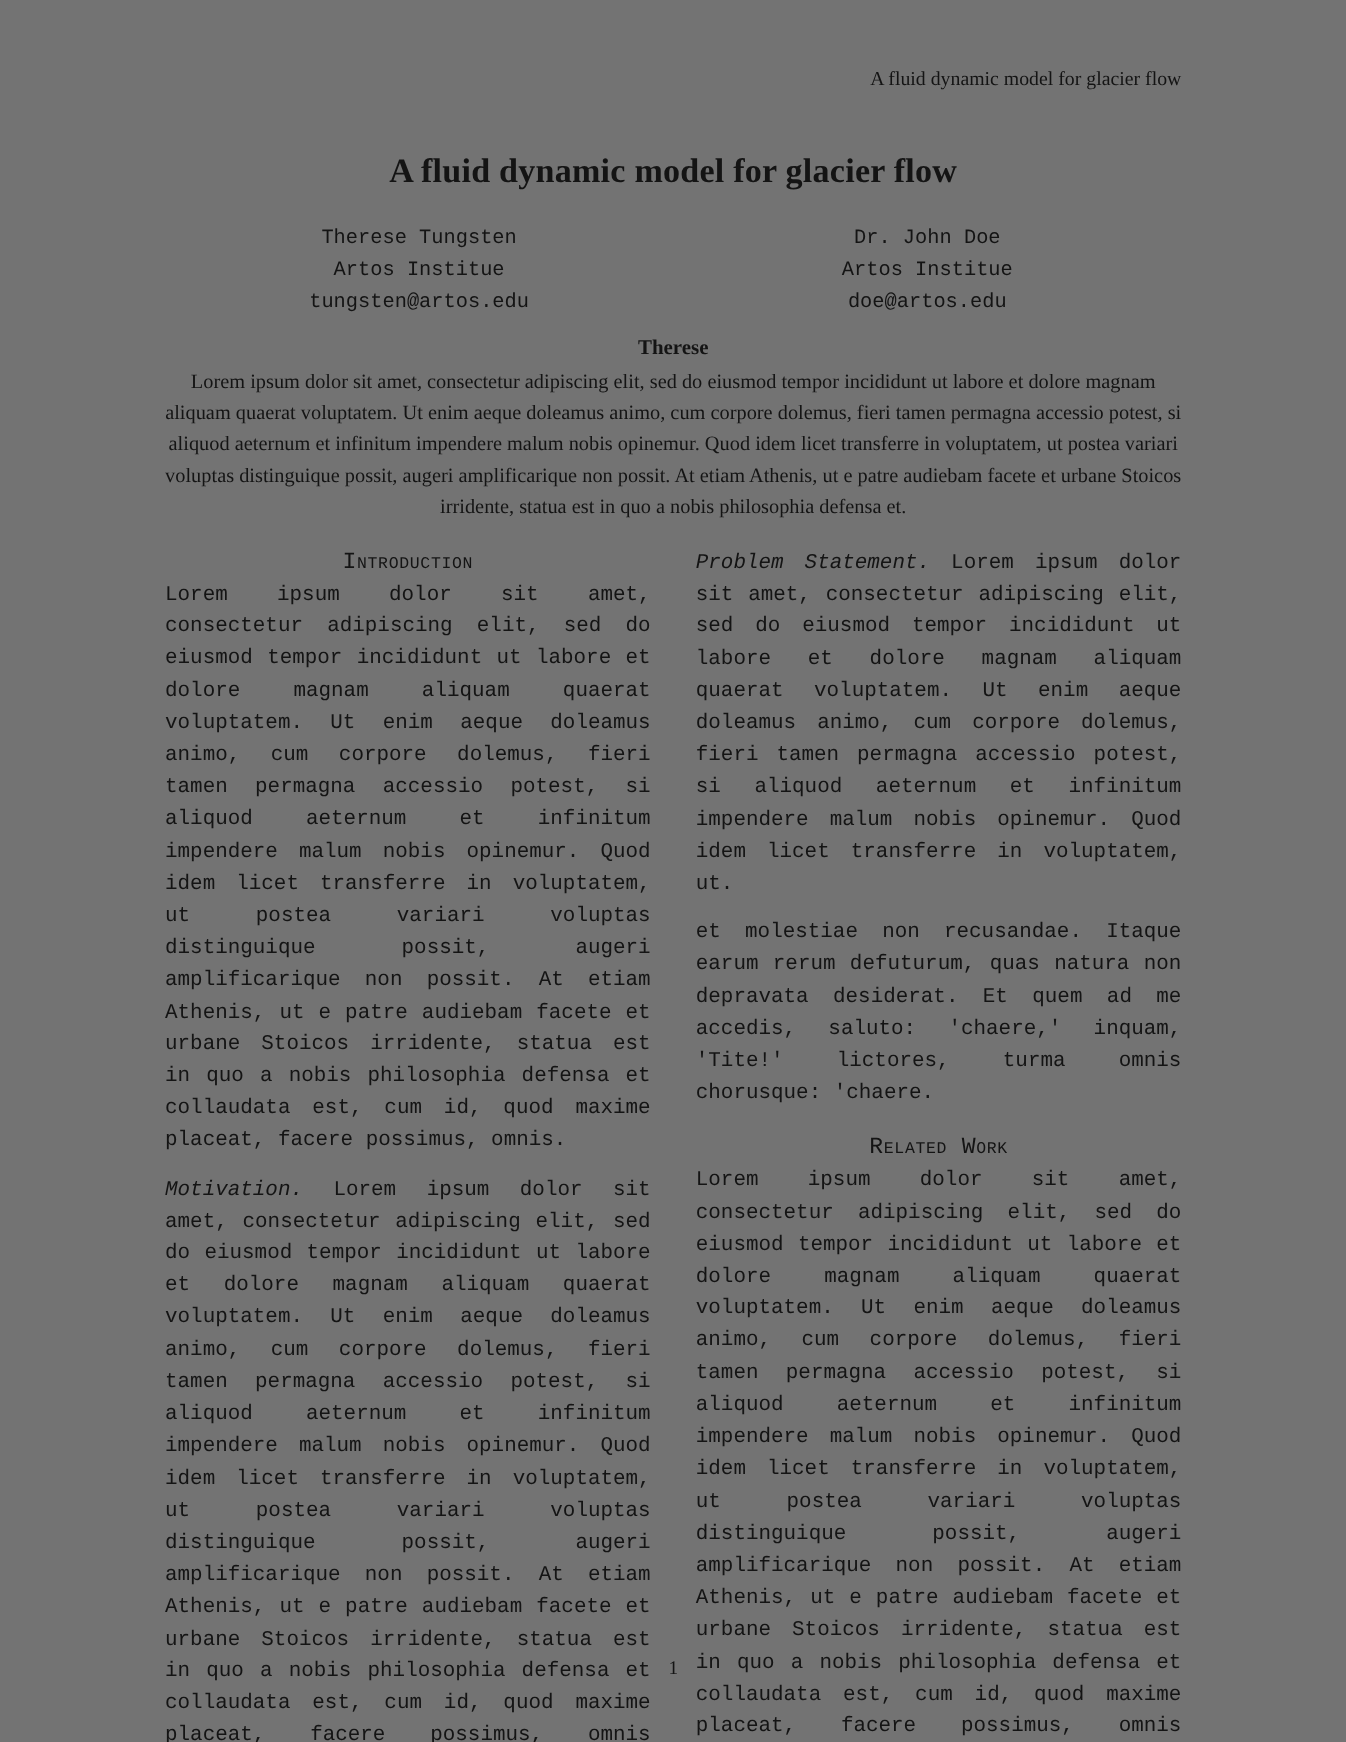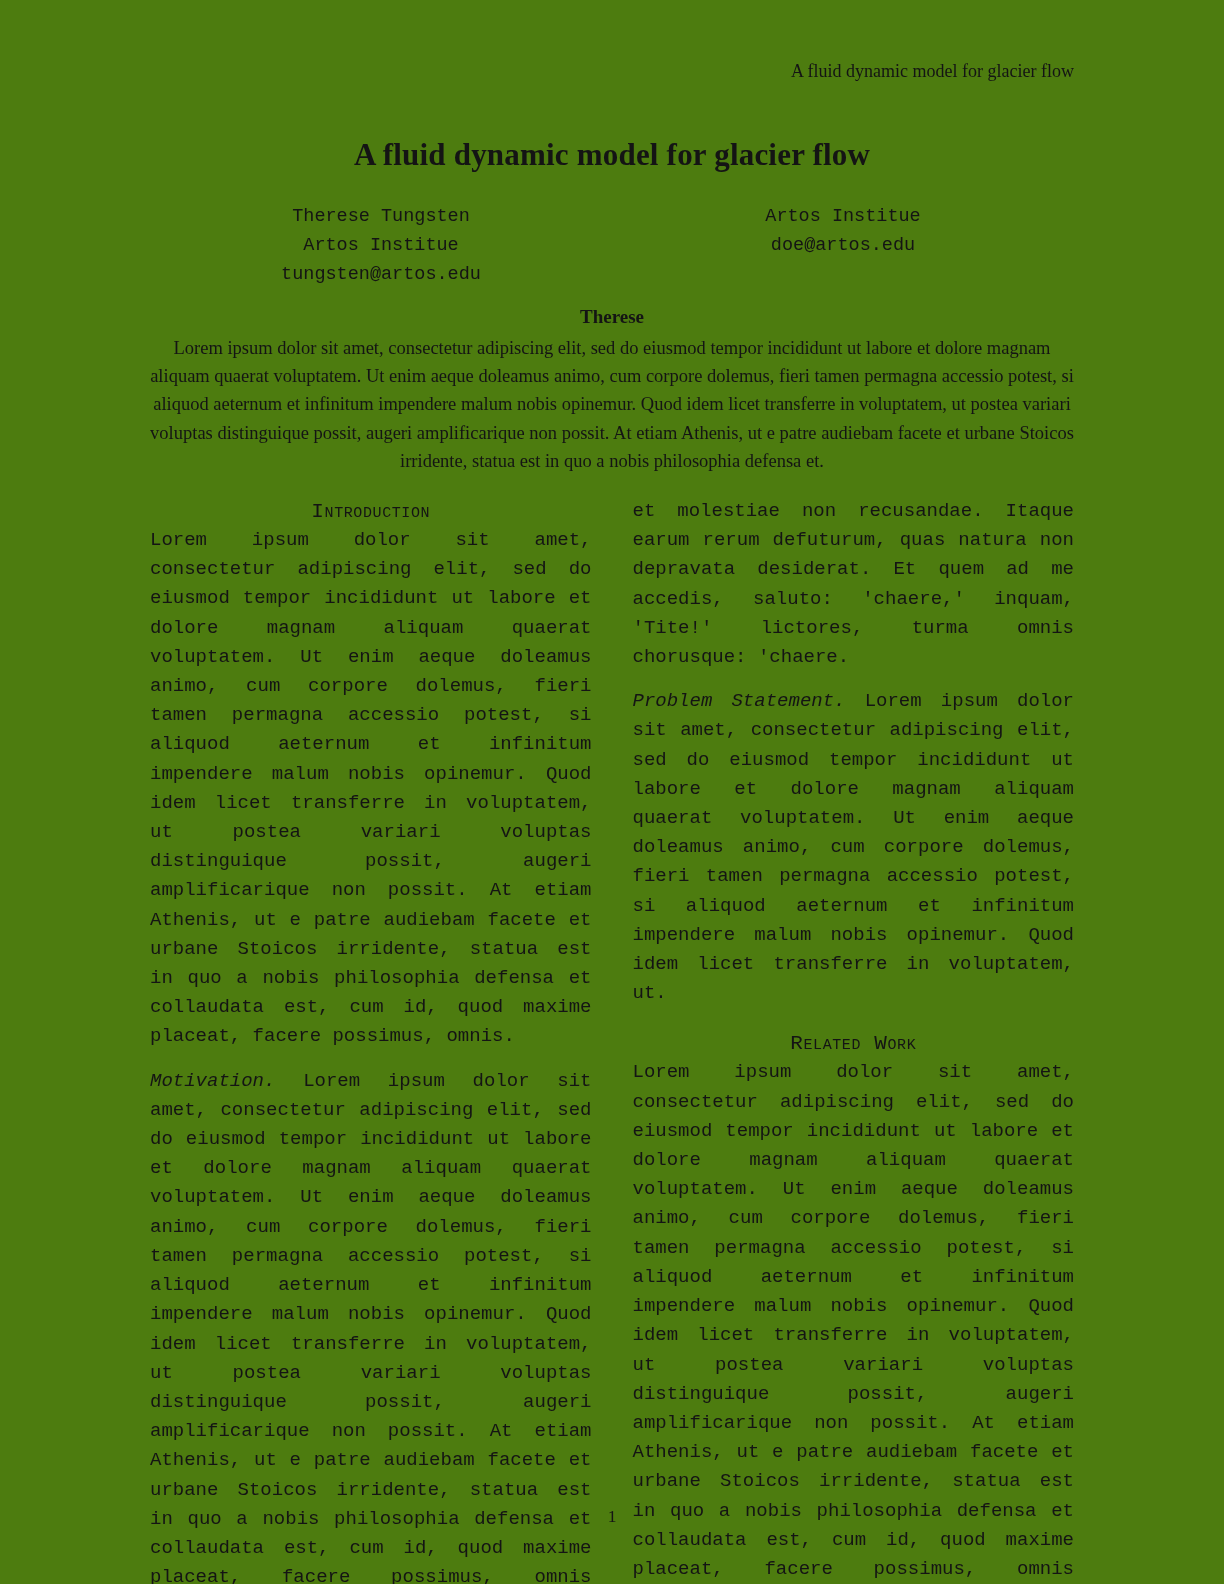--- a/index.html
+++ b/index.html
@@ -1,20 +1,20 @@
 <!DOCTYPE html>
 <html><head>
 <meta charset="utf-8">
 <style>
   html, body { margin: 0; padding: 0; background: #ffffff; }
   .page {
     position: relative;
     width: 1224px;
     height: 1584px;
-    background: #4d7c0f;
+    background: #737373;
     color: #141414;
     font-family: "Liberation Serif", "DejaVu Serif", serif;
     overflow: hidden;
     box-sizing: border-box;
     padding: 0 150px;
   }
   .running-head {
     padding-top: 61px;
     text-align: right;
     font-size: 18px;
@@ -102,41 +102,42 @@
 
   <h1 class="paper-title">A fluid dynamic model for glacier flow</h1>
 
   <div class="authors">
     <div class="author">
       <div>Therese Tungsten</div>
       <div>Artos Institue</div>
       <div>tungsten@artos.edu</div>
     </div>
     <div class="author">
+      <div>Dr. John Doe</div>
       <div>Artos Institue</div>
       <div>doe@artos.edu</div>
     </div>
   </div>
 
   <div class="abstract-heading">Therese</div>
   <p class="abstract-text">Lorem ipsum dolor sit amet, consectetur adipiscing elit, sed do eiusmod tempor incididunt ut labore et dolore magnam aliquam quaerat voluptatem. Ut enim aeque doleamus animo, cum corpore dolemus, fieri tamen permagna accessio potest, si aliquod aeternum et infinitum impendere malum nobis opinemur. Quod idem licet transferre in voluptatem, ut postea variari voluptas distinguique possit, augeri amplificarique non possit. At etiam Athenis, ut e patre audiebam facete et urbane Stoicos irridente, statua est in quo a nobis philosophia defensa et.</p>
 
   <div class="columns">
 
     <div class="column">
       <h2 class="section-heading">Introduction</h2>
       <p>Lorem ipsum dolor sit amet, consectetur adipiscing elit, sed do eiusmod tempor incididunt ut labore et dolore magnam aliquam quaerat voluptatem. Ut enim aeque doleamus animo, cum corpore dolemus, fieri tamen permagna accessio potest, si aliquod aeternum et infinitum impendere malum nobis opinemur. Quod idem licet transferre in voluptatem, ut postea variari voluptas distinguique possit, augeri amplificarique non possit. At etiam Athenis, ut e patre audiebam facete et urbane Stoicos irridente, statua est in quo a nobis philosophia defensa et collaudata est, cum id, quod maxime placeat, facere possimus, omnis.</p>
       <p class="continues"><em class="lead-in">Motivation.</em>
         <span>Lorem ipsum dolor sit amet, consectetur adipiscing elit, sed do eiusmod tempor incididunt ut labore et dolore magnam aliquam quaerat voluptatem. Ut enim aeque doleamus animo, cum corpore dolemus, fieri tamen permagna accessio potest, si aliquod aeternum et infinitum impendere malum nobis opinemur. Quod idem licet transferre in voluptatem, ut postea variari voluptas distinguique possit, augeri amplificarique non possit. At etiam Athenis, ut e patre audiebam facete et urbane Stoicos irridente, statua est in quo a nobis philosophia defensa et collaudata est, cum id, quod maxime placeat, facere possimus, omnis voluptas assumenda est, omnis dolor repellendus. Temporibus autem quibusdam et aut officiis debitis aut rerum necessitatibus saepe eveniet, ut et voluptates repudiandae sint</span></p>
     </div>
 
     <div class="column">
-      <p>et molestiae non recusandae. Itaque earum rerum defuturum, quas natura non depravata desiderat. Et quem ad me accedis, saluto: 'chaere,' inquam, 'Tite!' lictores, turma omnis chorusque: 'chaere.</p>
       <p><em class="lead-in">Problem Statement.</em>
         <span>Lorem ipsum dolor sit amet, consectetur adipiscing elit, sed do eiusmod tempor incididunt ut labore et dolore magnam aliquam quaerat voluptatem. Ut enim aeque doleamus animo, cum corpore dolemus, fieri tamen permagna accessio potest, si aliquod aeternum et infinitum impendere malum nobis opinemur. Quod idem licet transferre in voluptatem, ut.</span></p>
+      <p>et molestiae non recusandae. Itaque earum rerum defuturum, quas natura non depravata desiderat. Et quem ad me accedis, saluto: 'chaere,' inquam, 'Tite!' lictores, turma omnis chorusque: 'chaere.</p>
       <h2 class="section-heading spaced">Related Work</h2>
       <p class="continues">Lorem ipsum dolor sit amet, consectetur adipiscing elit, sed do eiusmod tempor incididunt ut labore et dolore magnam aliquam quaerat voluptatem. Ut enim aeque doleamus animo, cum corpore dolemus, fieri tamen permagna accessio potest, si aliquod aeternum et infinitum impendere malum nobis opinemur. Quod idem licet transferre in voluptatem, ut postea variari voluptas distinguique possit, augeri amplificarique non possit. At etiam Athenis, ut e patre audiebam facete et urbane Stoicos irridente, statua est in quo a nobis philosophia defensa et collaudata est, cum id, quod maxime placeat, facere possimus, omnis voluptas assumenda est, omnis dolor repellendus. Temporibus autem quibusdam et aut officiis debitis aut rerum necessitatibus saepe eve-</p>
     </div>
 
   </div>
 
   <div class="page-number">1</div>
 
 </div>
 

